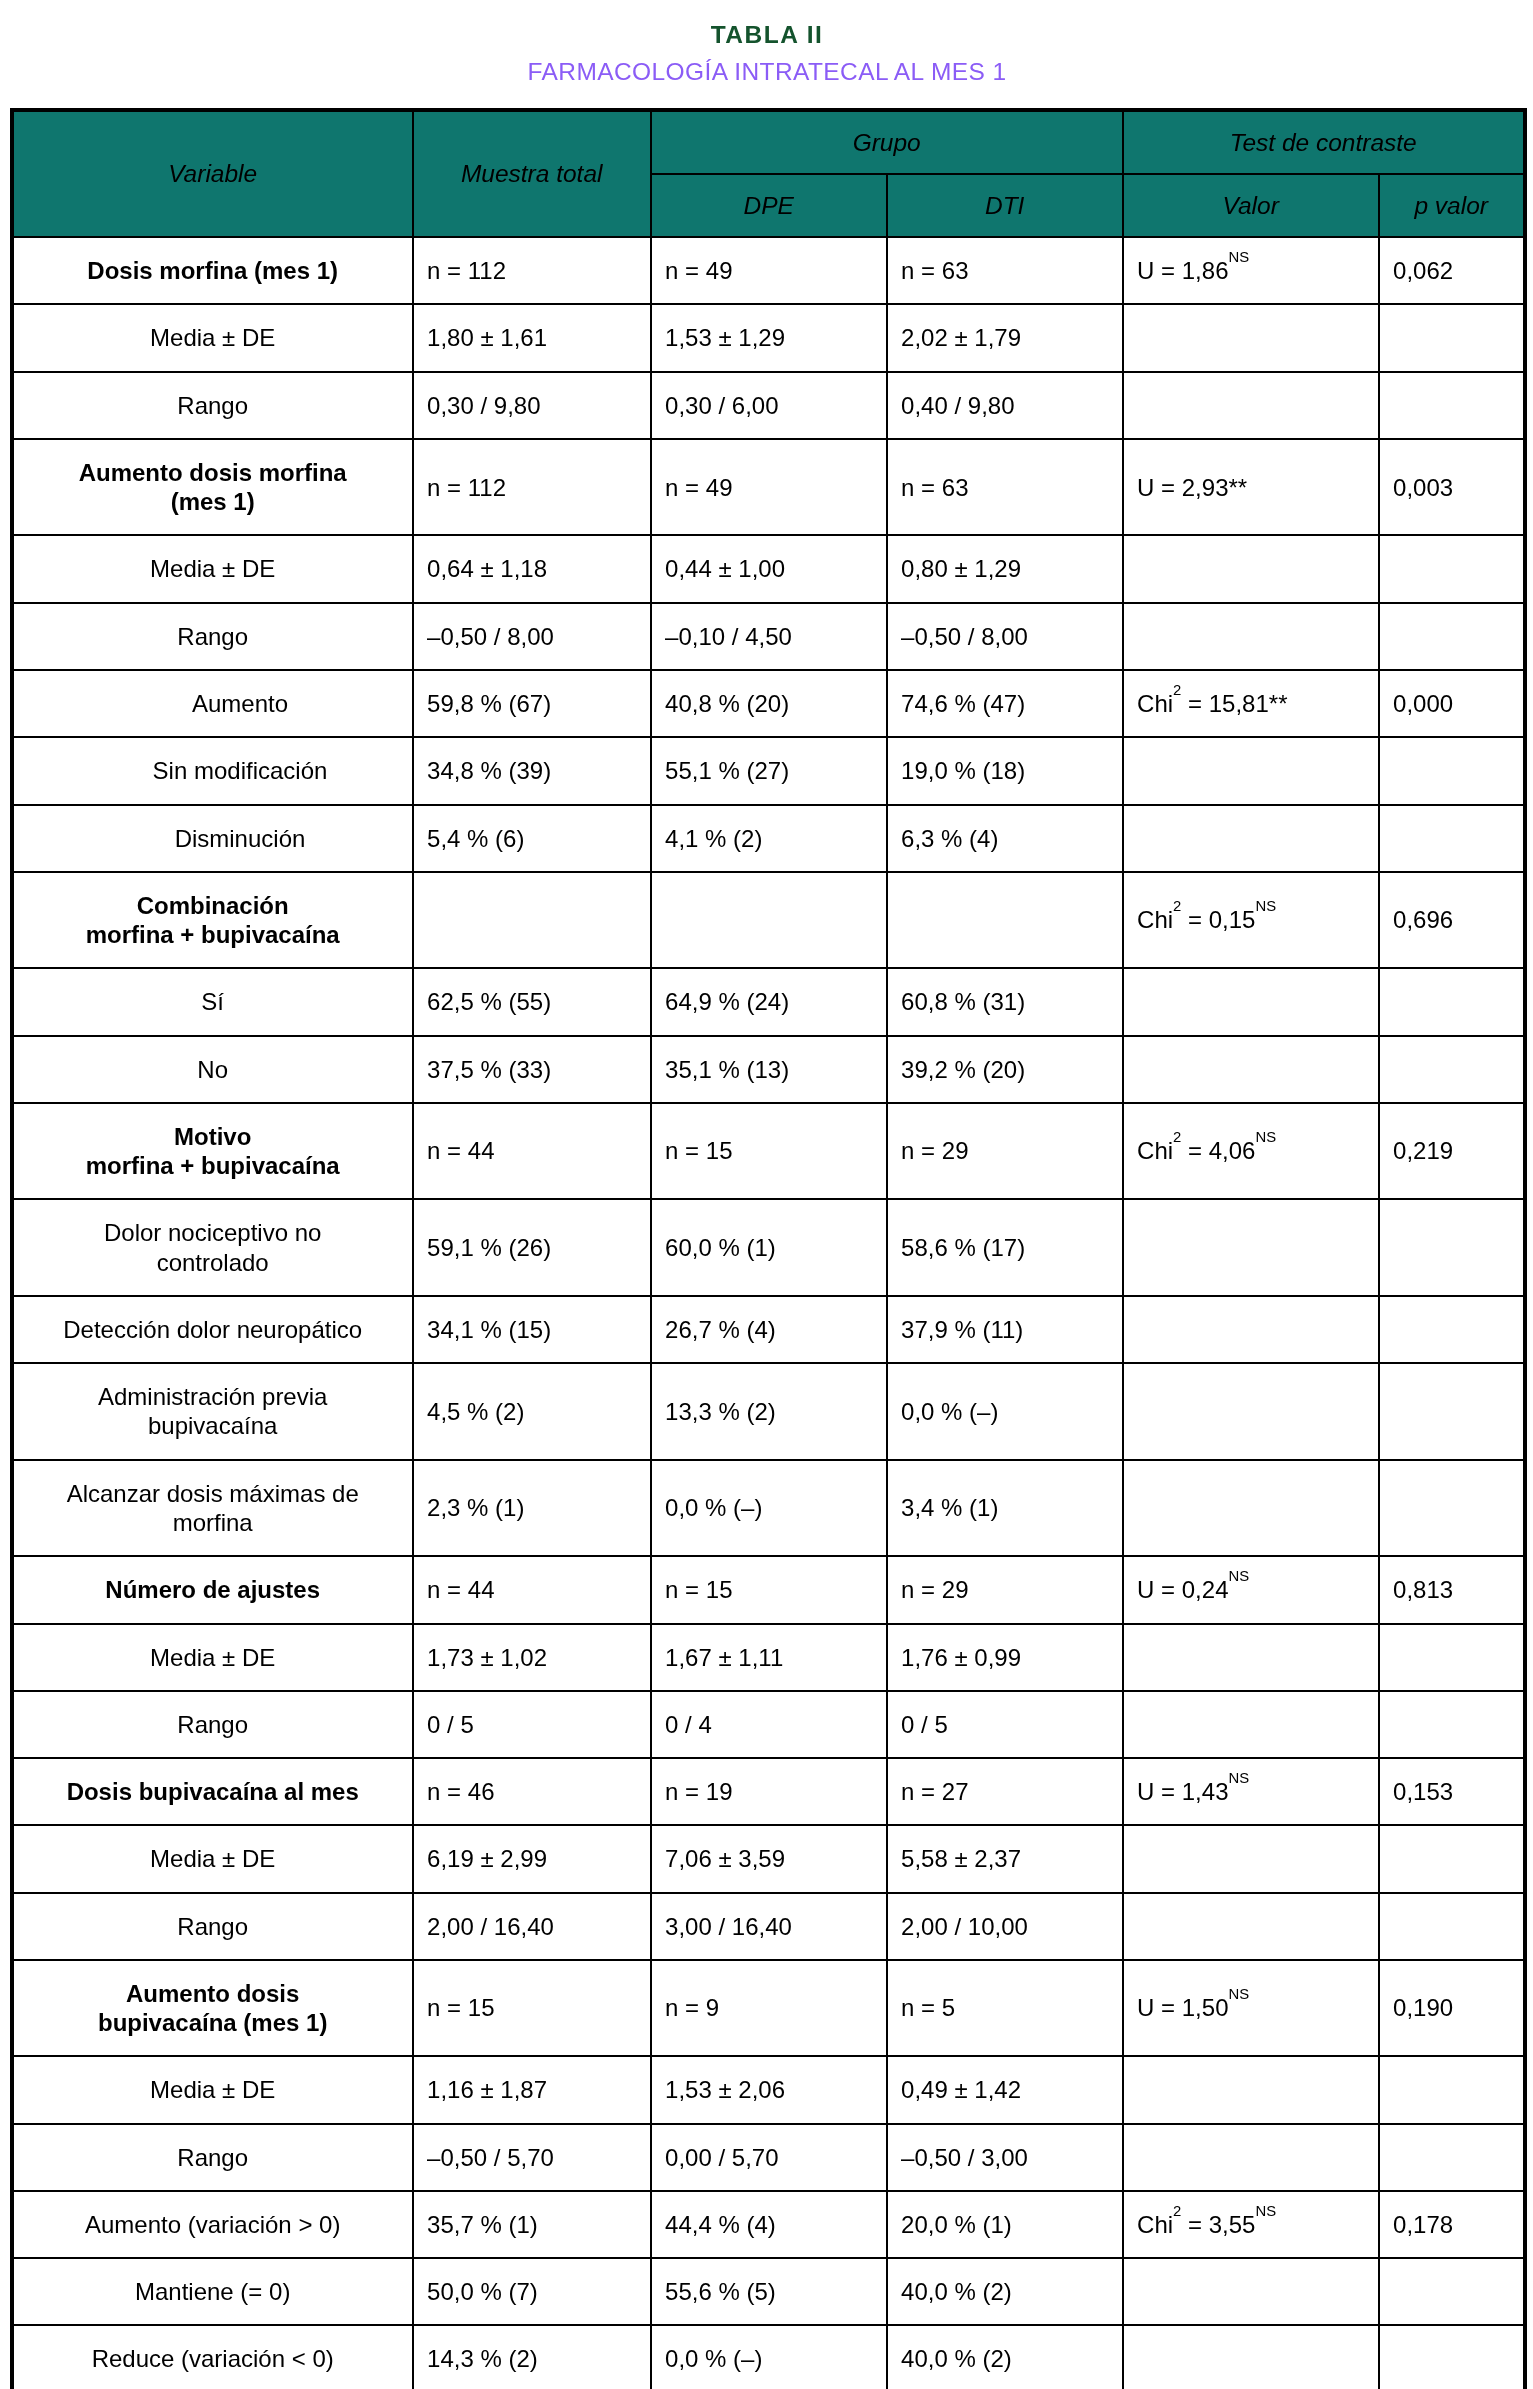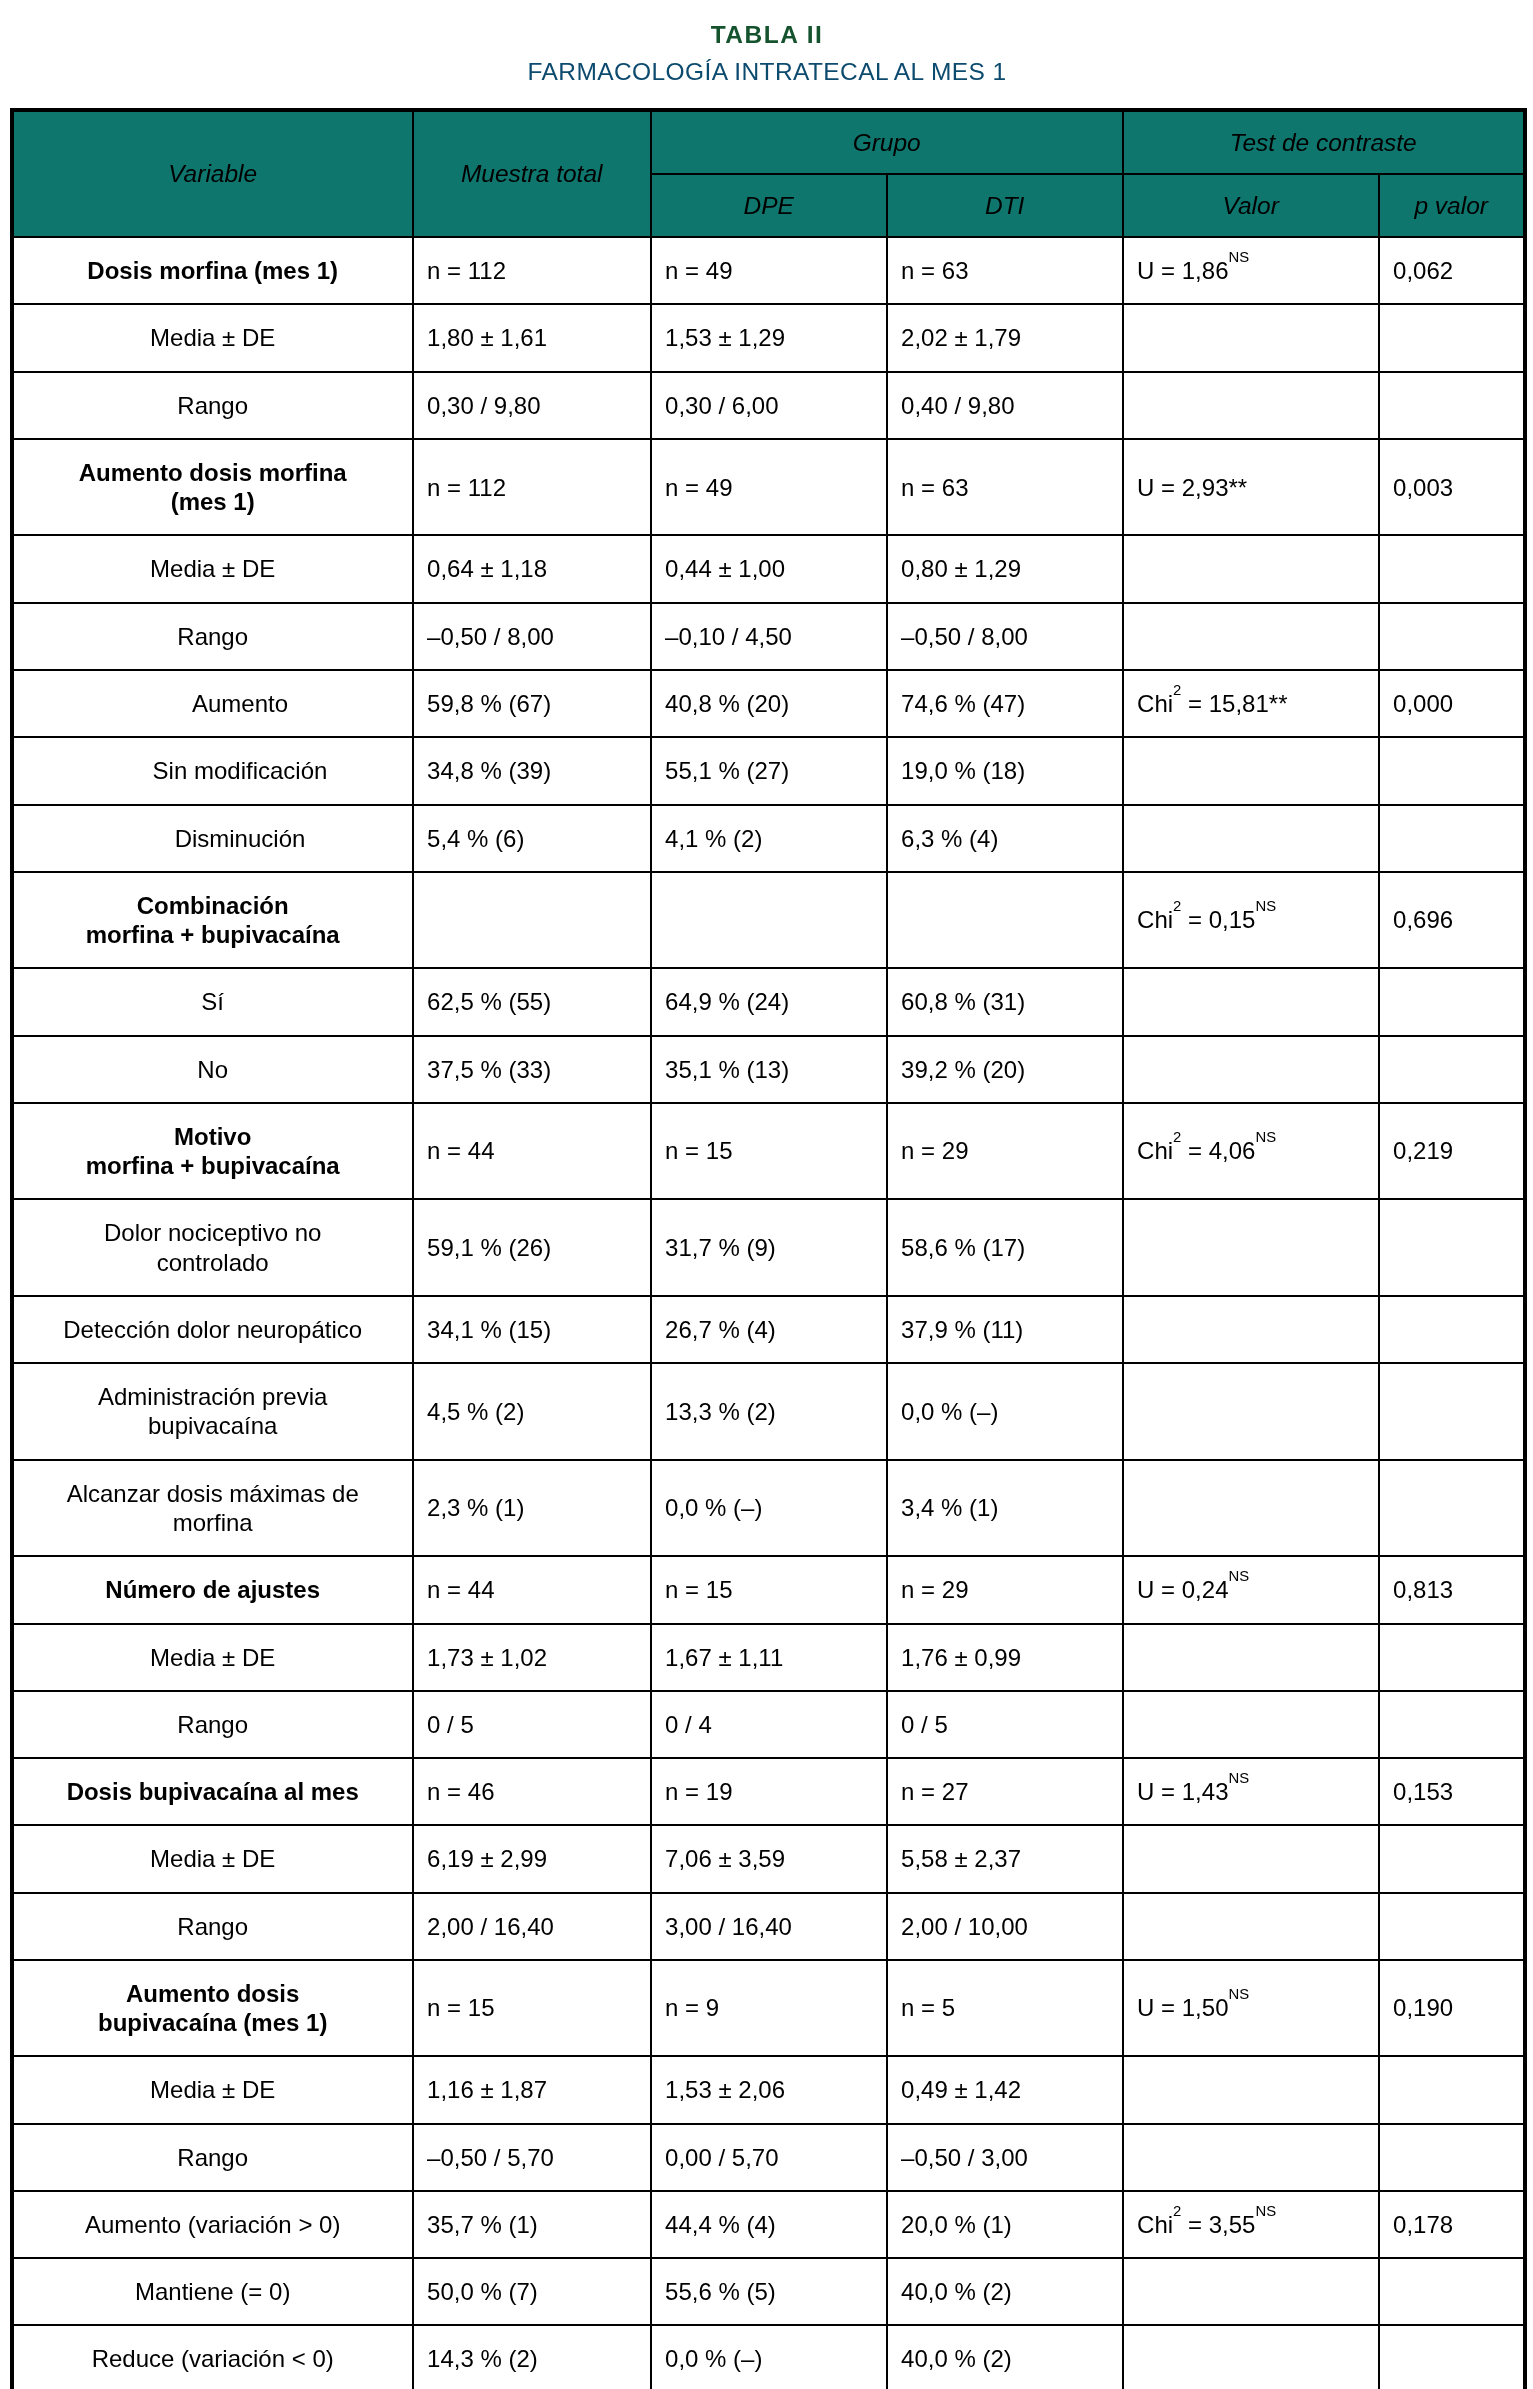--- a/index.html
+++ b/index.html
@@ -17,21 +17,21 @@
     font-size: 24.5px;
     font-weight: bold;
     letter-spacing: 1.5px;
     color: #14532d;
   }
   .subtitle {
     text-align: center;
     font-size: 24.5px;
     font-weight: normal;
     letter-spacing: 0.4px;
-    color: #0c4a6e;
+    color: #8b5cf6;
     margin-top: 9px;
   }
   table {
     border-collapse: collapse;
     table-layout: fixed;
     width: 1514px;
     margin: 22px auto 0;
     border: 4.5px solid #000;
   }
   th, td {
@@ -196,21 +196,21 @@
           <td>n = 44</td>
           <td>n = 15</td>
           <td>n = 29</td>
           <td>Chi<sup>2</sup> = 4,06<sup>NS</sup></td>
           <td>0,219</td>
         </tr>
         <tr>
           <td class="var">Dolor nociceptivo no
 controlado</td>
           <td>59,1 % (26)</td>
-          <td>31,7 % (9)</td>
+          <td>60,0 % (1)</td>
           <td>58,6 % (17)</td>
           <td></td>
           <td></td>
         </tr>
         <tr>
           <td class="var">Detección dolor neuropático</td>
           <td>34,1 % (15)</td>
           <td>26,7 % (4)</td>
           <td>37,9 % (11)</td>
           <td></td>

